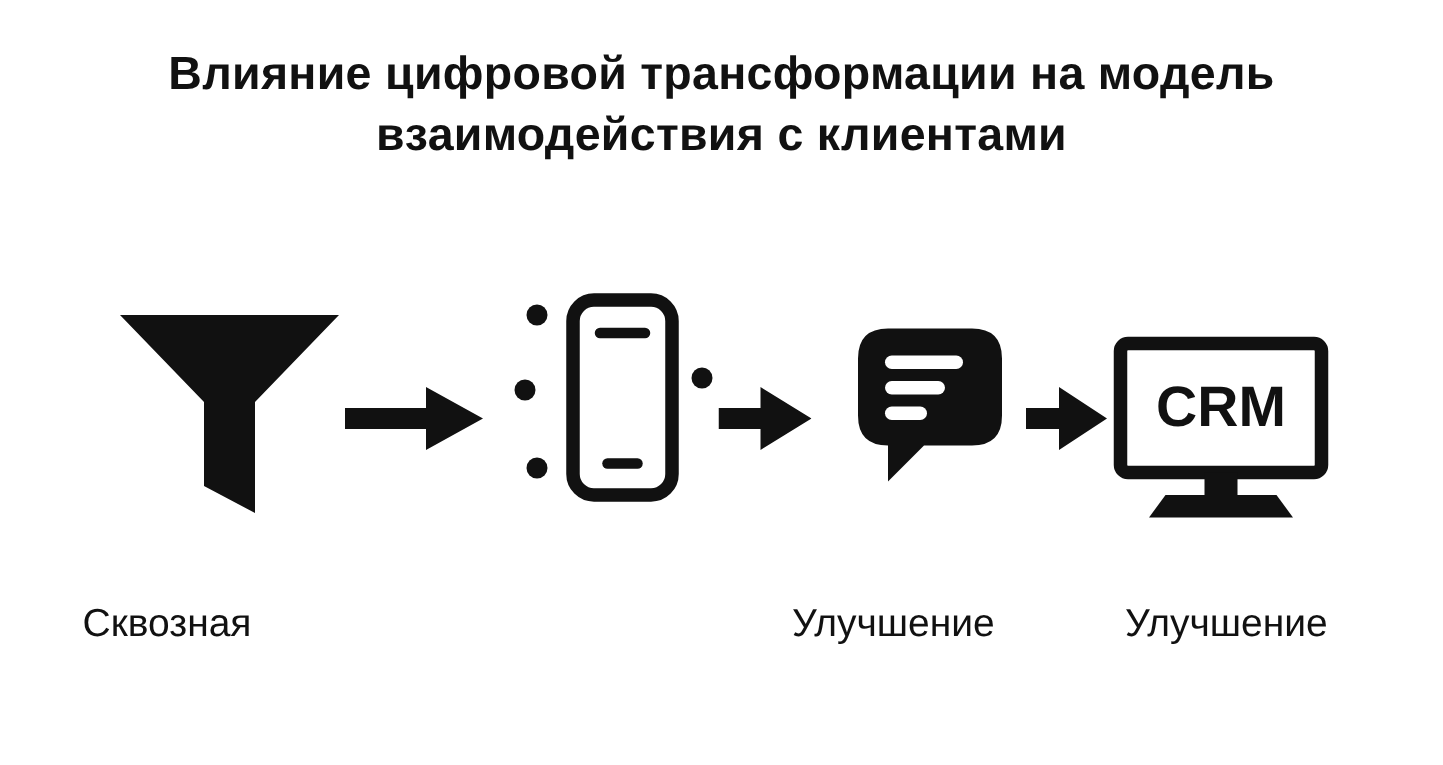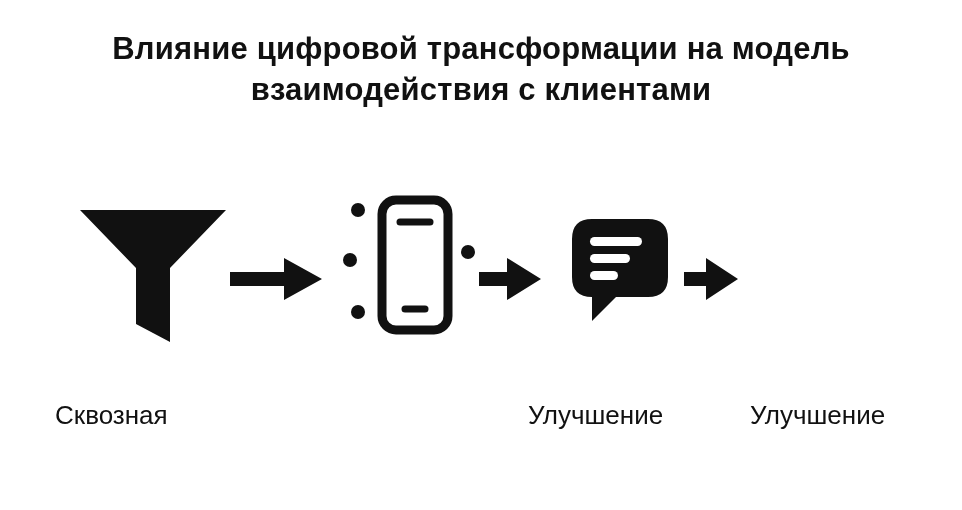--- a/index.html
+++ b/index.html
@@ -105,20 +105,28 @@
       <rect x="28" y="58" width="28" height="9" rx="4.5" fill="var(--background, #ffffff)"></rect>
     </svg>
   </div>
 
   <div class="flow-arrow" style="left:684px; top:258px; width:54px; height:42px;">
     <svg viewBox="0 0 54 42">
         <path d="M0 14 H22 V0 L54 21 L22 42 V28 H0 Z" fill="currentColor"></path>
       </svg>
   </div>
 
+  <div class="icon" style="left:740px; top:222px; width:148px; height:128px;">
+    <svg viewBox="0 0 148 128">
+      <rect x="7" y="7" width="134" height="86" rx="5" fill="var(--background, #ffffff)" stroke="currentColor" stroke-width="9"></rect>
+      <text class="crm-text" x="74" y="62" text-anchor="middle" font-size="38" fill="currentColor">CRM</text>
+      <rect x="63" y="93" width="22" height="15" fill="currentColor"></rect>
+      <polygon points="37,108 111,108 122,123 26,123" fill="currentColor"></polygon>
+    </svg>
+  </div>
 
   <div class="stage-label" style="left:55px; top:370px; width:190px;">Сквозная
 воронка</div>
 
 
   <div class="stage-label" style="left:528px; top:370px; width:186px;">Улучшение
 скрипты</div>
 
   <div class="stage-label" style="left:750px; top:370px; width:212px;">Улучшение
 скрипты

